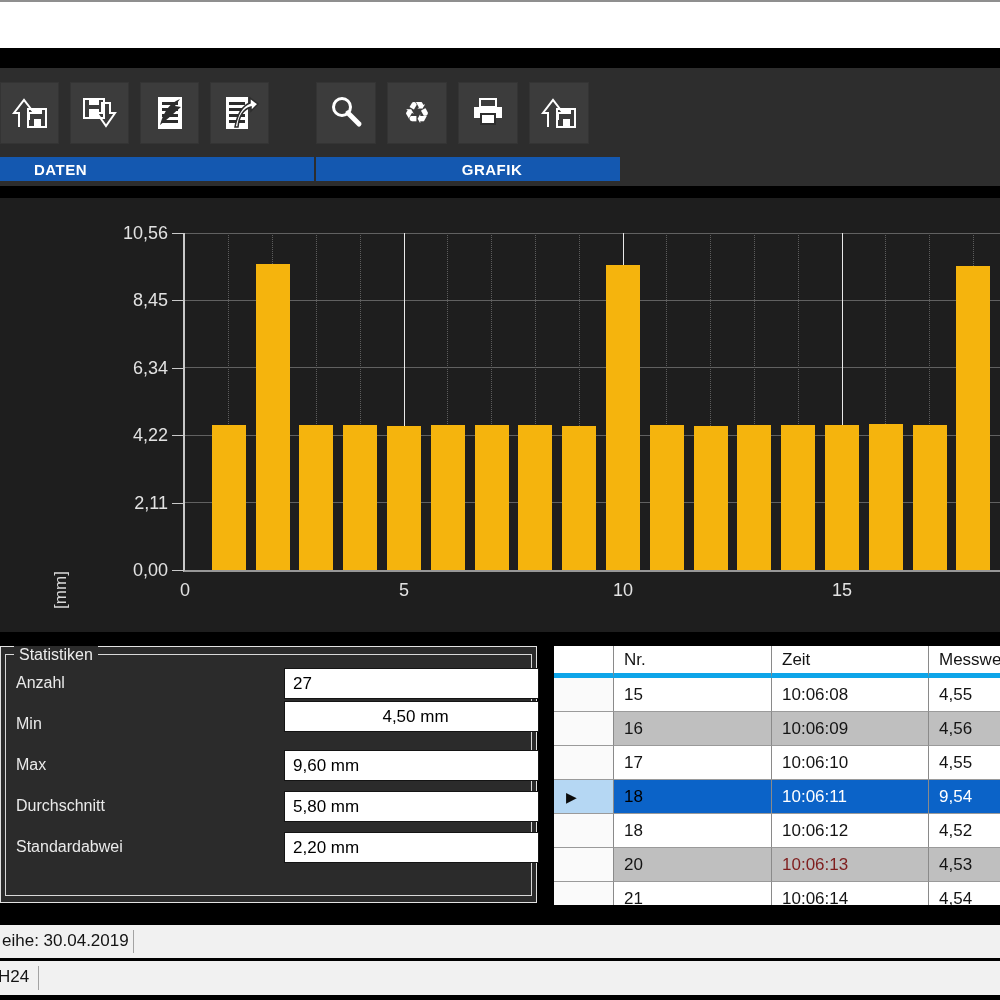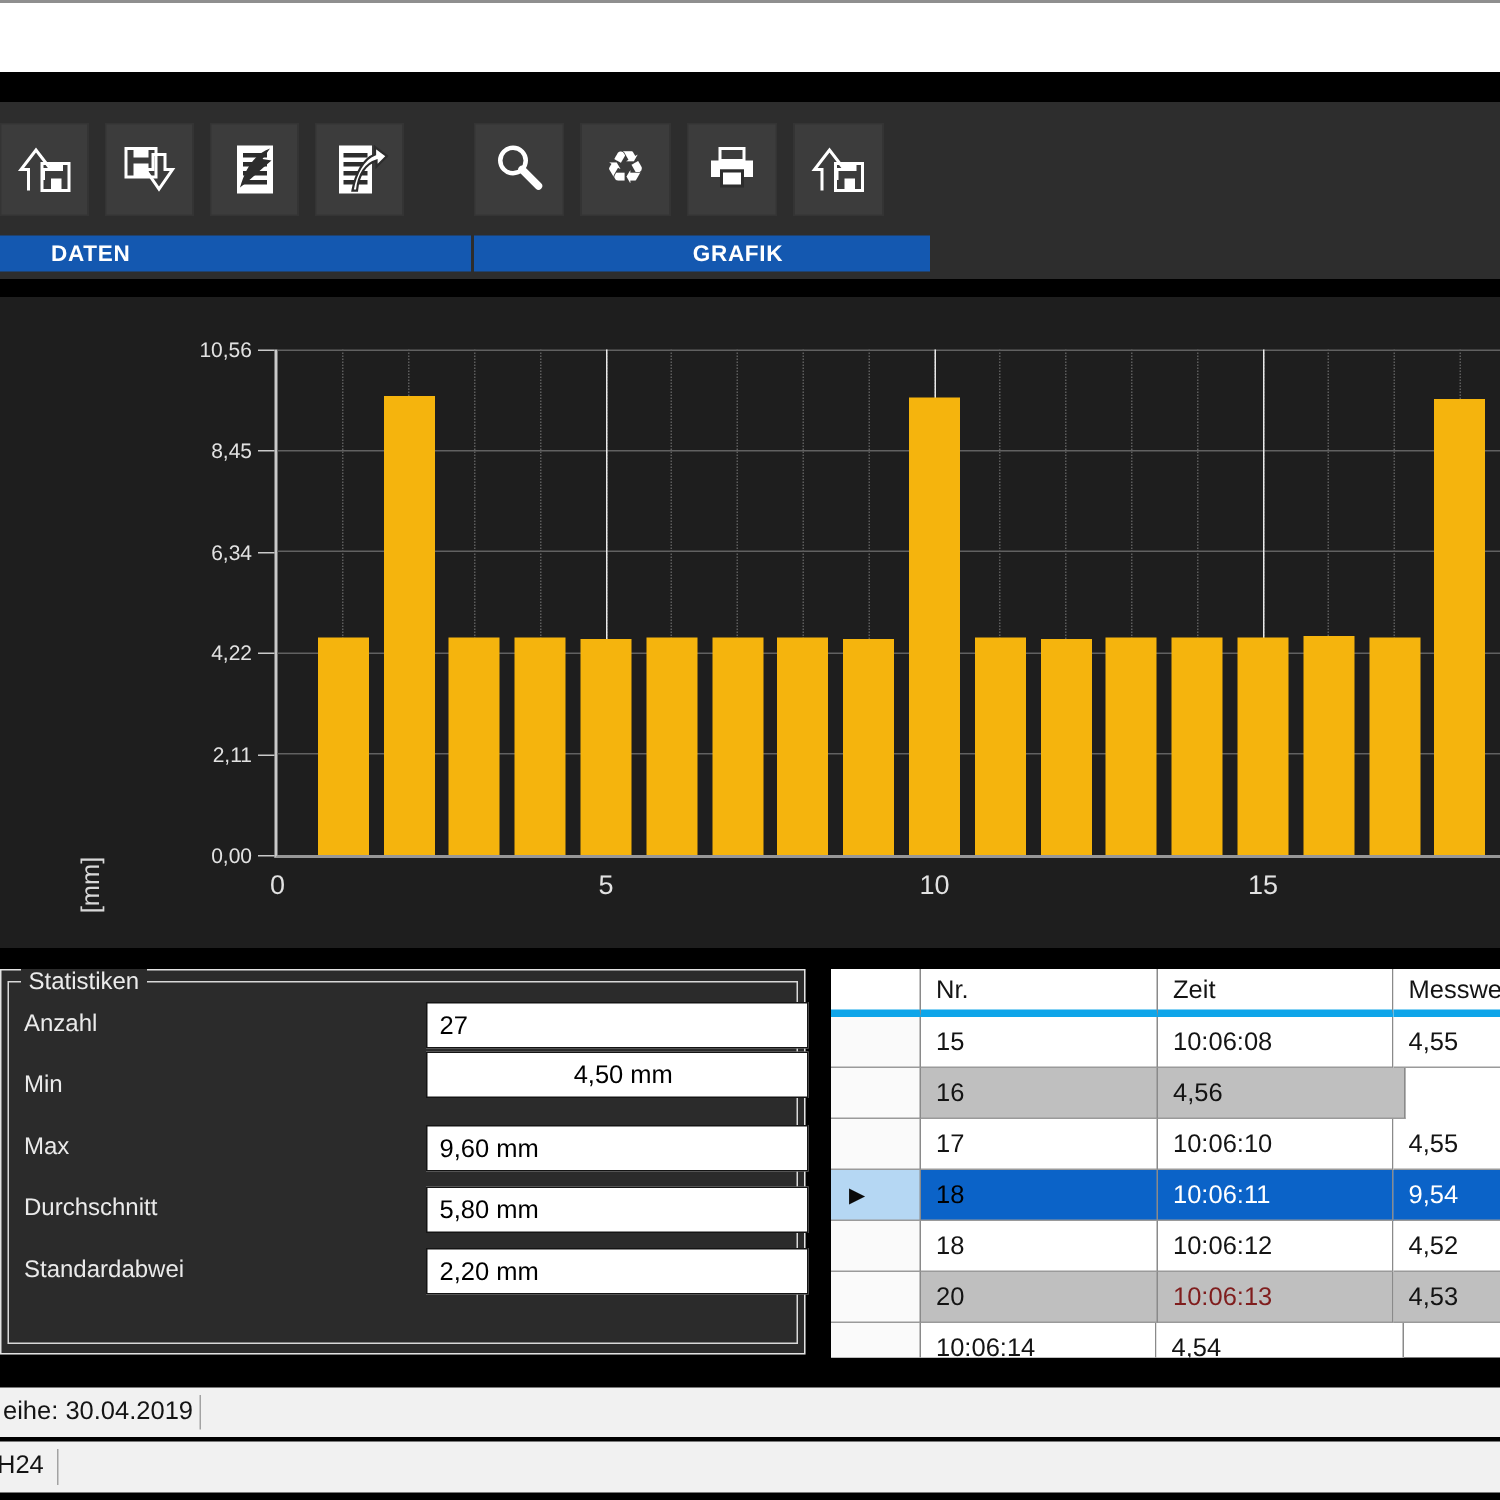--- a/index.html
+++ b/index.html
@@ -24,21 +24,21 @@
   
   #chart-section{top:198px;left:0;width:1000px;height:434px;background:#1e1e1e;overflow:hidden;}
   #plot{position:absolute;left:183px;top:35px;width:830px;height:337px;
         border-left:2px solid #c9c9c9;border-bottom:2px solid #979797;}
   .hgrid{position:absolute;left:0;width:830px;height:1px;background:#616161;}
   .vgrid{position:absolute;top:0;height:337px;width:0;border-left:1px dotted #5d5d5d;}
   .vgrid.accent{border-left:1px solid #e9e9e9;}
   .bar{position:absolute;}
   .ytick{position:absolute;left:172px;width:11px;height:1px;background:#c9c9c9;}
   .ylab{position:absolute;left:70px;width:98px;height:20px;line-height:20px;text-align:right;
-        color:#e2e2e2;font-size:14px;}
+        color:#e2e2e2;font-size:18px;}
   .xlab{position:absolute;width:44px;text-align:center;color:#e2e2e2;font-size:18px;}
   #y-axis-title{position:absolute;left:26px;top:382px;width:70px;text-align:center;color:#d8d8d8;
         font-size:17px;transform:rotate(-90deg);transform-origin:center;}
 
   
   #stats-panel{top:646px;left:0;width:537px;height:257px;background:#2b2b2b;border:1px solid #e2e2e2;}
   #stats-box{position:absolute;left:4px;top:7px;right:4px;bottom:6px;border:1px solid #d9d9d9;}
   #stats-title{position:absolute;top:-9px;left:8px;background:#2b2b2b;padding:0 5px;
         color:#ececec;font-size:16px;}
   .stat-label{position:absolute;left:10px;color:#eaeaea;font-size:16px;}
@@ -251,20 +251,21 @@
       </div>
       <div class="trow">
         <div class="tcell sel-cell" style="width: 60px; background: rgb(250, 250, 250);"></div>
         <div class="tcell" style="width: 158px; background: rgb(255, 255, 255); color: rgb(20, 20, 20);">15</div>
         <div class="tcell" style="width: 157px; background: rgb(255, 255, 255); color: rgb(20, 20, 20);">10:06:08</div>
         <div class="tcell" style="width: 165px; background: rgb(255, 255, 255); color: rgb(20, 20, 20);">4,55</div>
       </div>
       <div class="trow">
         <div class="tcell sel-cell" style="width: 60px; background: rgb(250, 250, 250);"></div>
         <div class="tcell" style="width: 158px; background: rgb(191, 191, 191); color: rgb(20, 20, 20);">16</div>
+        <div class="tcell" style="width: 157px; background: rgb(191, 191, 191); color: rgb(20, 20, 20);">10:06:09</div>
         <div class="tcell" style="width: 165px; background: rgb(191, 191, 191); color: rgb(20, 20, 20);">4,56</div>
       </div>
       <div class="trow">
         <div class="tcell sel-cell" style="width: 60px; background: rgb(250, 250, 250);"></div>
         <div class="tcell" style="width: 158px; background: rgb(255, 255, 255); color: rgb(20, 20, 20);">17</div>
         <div class="tcell" style="width: 157px; background: rgb(255, 255, 255); color: rgb(20, 20, 20);">10:06:10</div>
         <div class="tcell" style="width: 165px; background: rgb(255, 255, 255); color: rgb(20, 20, 20);">4,55</div>
       </div>
       <div class="trow">
         <div class="tcell sel-cell" style="width: 60px; background: rgb(181, 215, 243);">
@@ -281,20 +282,21 @@
         <div class="tcell" style="width: 165px; background: rgb(255, 255, 255); color: rgb(20, 20, 20);">4,52</div>
       </div>
       <div class="trow">
         <div class="tcell sel-cell" style="width: 60px; background: rgb(250, 250, 250);"></div>
         <div class="tcell" style="width: 158px; background: rgb(191, 191, 191); color: rgb(20, 20, 20);">20</div>
         <div class="tcell" style="width: 157px; background: rgb(191, 191, 191); color: #7f1d1d;">10:06:13</div>
         <div class="tcell" style="width: 165px; background: rgb(191, 191, 191); color: rgb(20, 20, 20);">4,53</div>
       </div>
       <div class="trow">
         <div class="tcell sel-cell" style="width: 60px; background: rgb(250, 250, 250);"></div>
+        <div class="tcell" style="width: 158px; background: rgb(255, 255, 255); color: rgb(20, 20, 20);">21</div>
         <div class="tcell" style="width: 157px; background: rgb(255, 255, 255); color: rgb(20, 20, 20);">10:06:14</div>
         <div class="tcell" style="width: 165px; background: rgb(255, 255, 255); color: rgb(20, 20, 20);">4,54</div>
       </div>
     </div>
 </div>
 
 <div class="abs statusbar" id="status1">
   <span class="status-text" style="left:2px;">eihe: 30.04.2019</span>
   <span class="status-sep" style="left:133px;"></span>
 </div>

